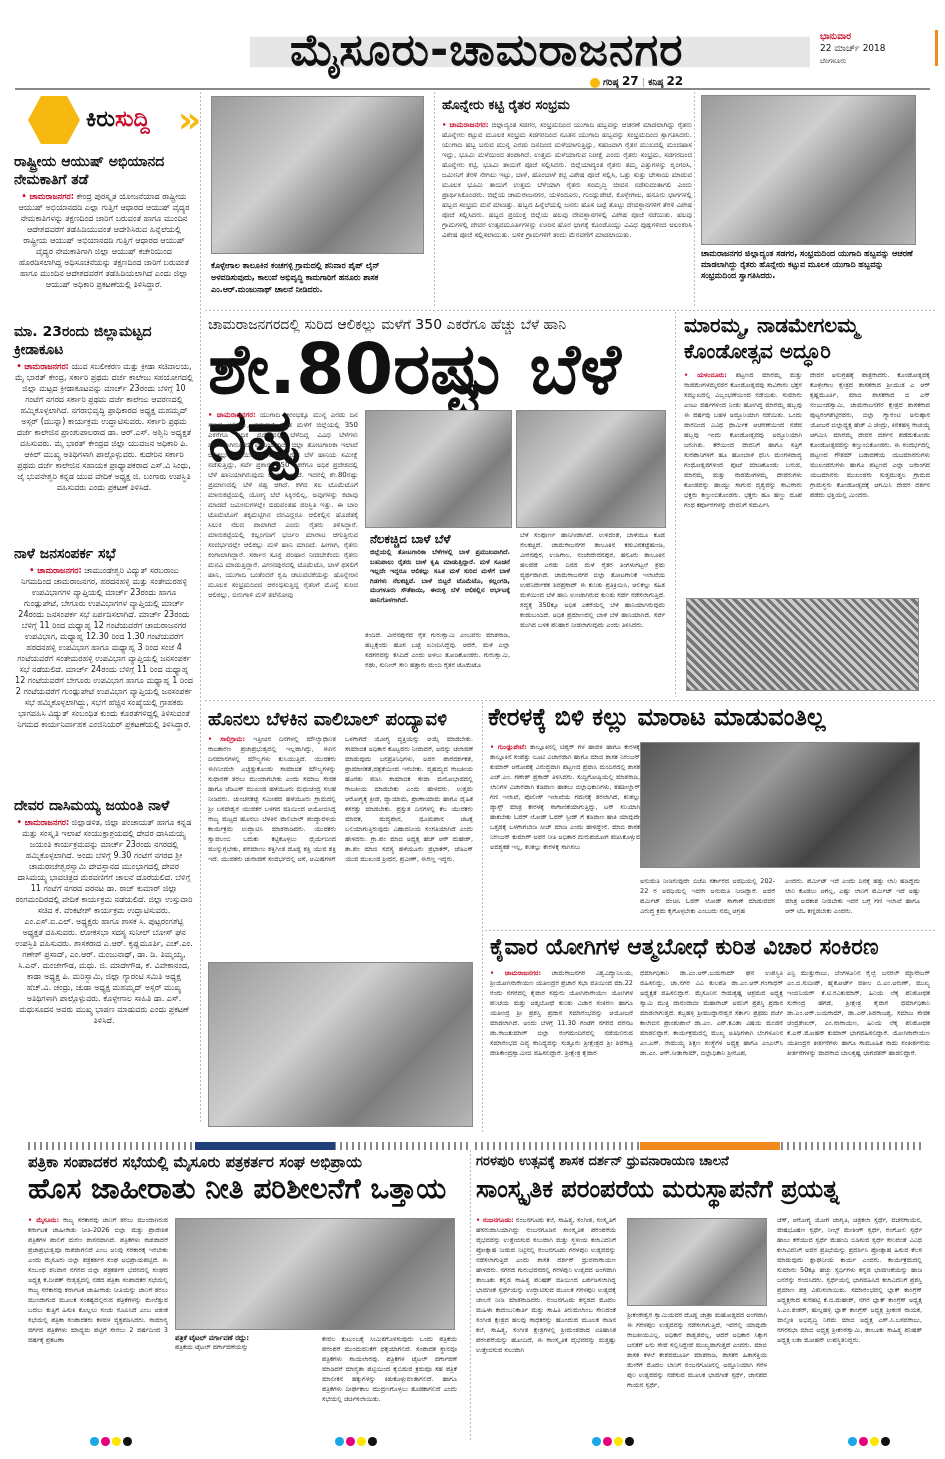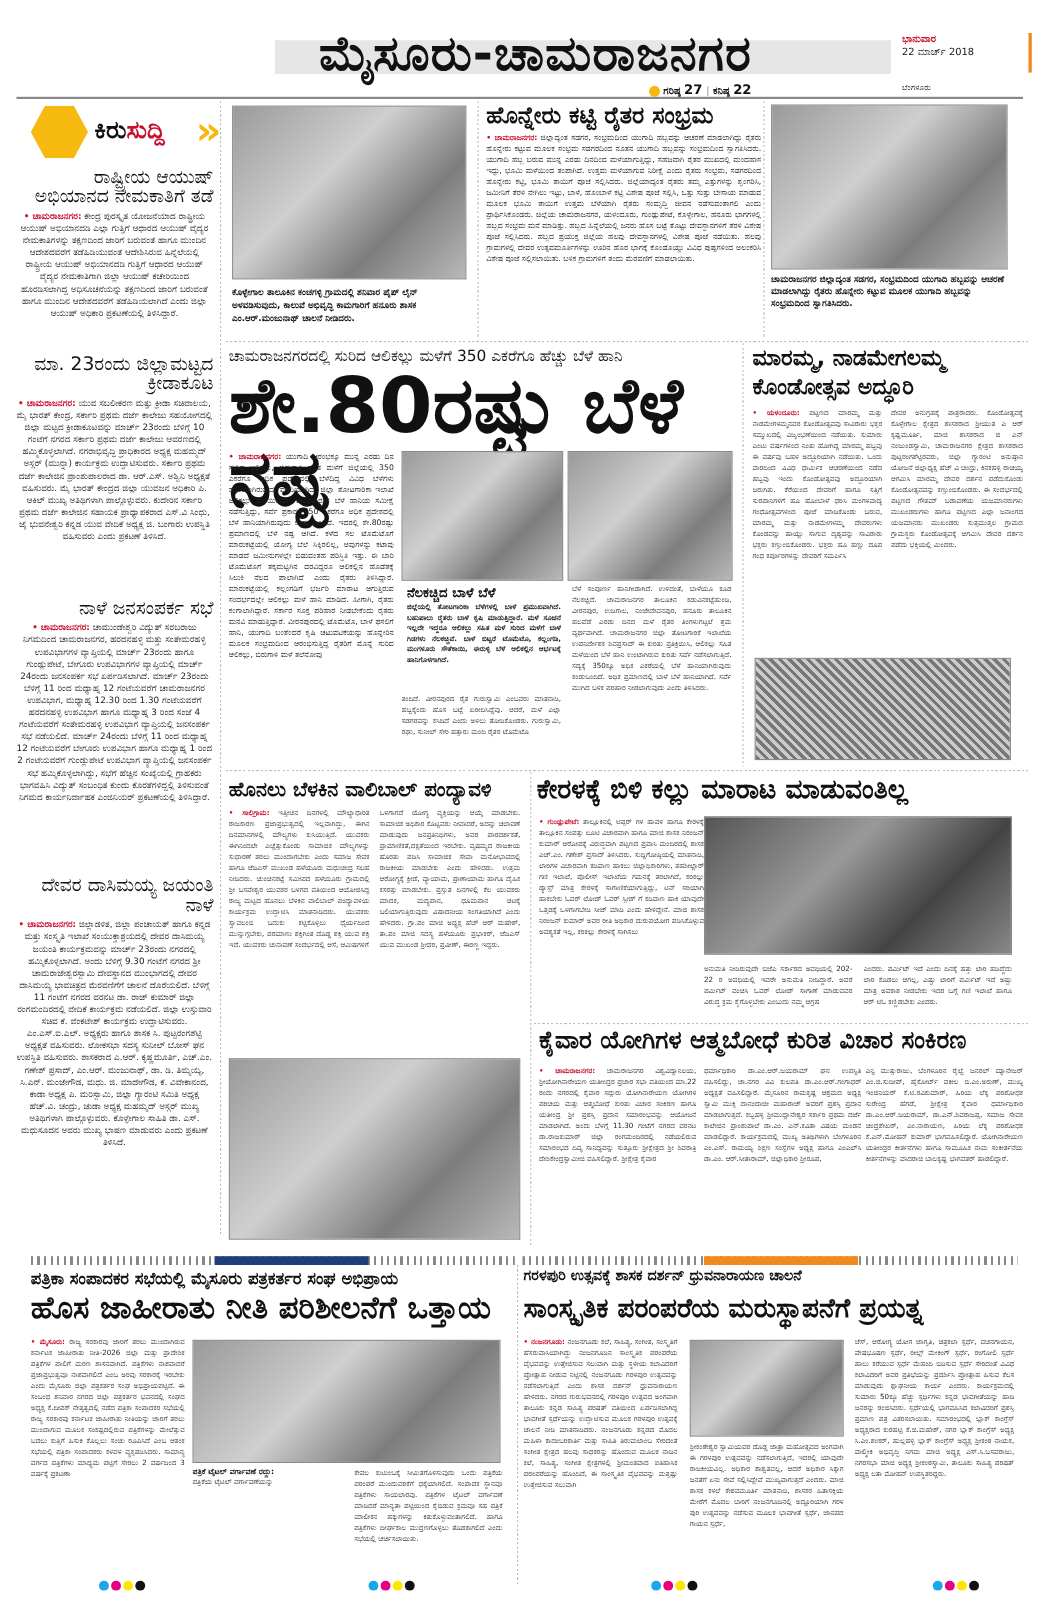--- a/index.html
+++ b/index.html
@@ -24,21 +24,21 @@
 .mast-rule{left:15px;top:88px;width:915px;height:2px;background:#888}
 .col-rule{background:repeating-linear-gradient(to bottom,#bbb 0 2px,transparent 2px 4px);width:1px}
 .row-rule{background:repeating-linear-gradient(to right,#bbb 0 2px,transparent 2px 4px);height:1px}
 .tick-rule{height:8px;background:repeating-linear-gradient(to right,#888 0 2px,transparent 2px 6px)}
 .photo{background:linear-gradient(135deg,#9a9a9a,#cfcfcf 40%,#7d7d7d 70%,#b8b8b8);border:1px solid #888}
 .photo.dark{background:linear-gradient(135deg,#555,#999 40%,#444 70%,#888)}
 .photo.crowd{background:repeating-linear-gradient(45deg,#777 0 3px,#ccc 3px 6px)}
 .body-text{font-size:8px;line-height:11px;text-align:justify;color:#222}
 .dateline{color:#c8102e;font-weight:bold}
 .dateline::before{content:"• "}
-.h-sm{font-weight:normal;font-size:17px;line-height:18px;text-align:right}
+.h-sm{font-weight:bold;font-size:14px;line-height:18px;}
 .h-md{font-weight:bold;font-size:22px;line-height:26px}
 .h-lg{font-weight:900;font-size:64px;line-height:66px}
 .caption{font-size:9px;font-weight:bold;line-height:13px}
 .kiru{left:28px;top:96px;width:170px;height:52px}
 .hex{left:0;top:0;width:52px;height:48px;background:#f5b90f;clip-path:polygon(25% 0,75% 0,100% 50%,75% 100%,25% 100%,0 50%)}
 .kiru-label{left:58px;top:10px;font-size:22px;font-weight:900}
 .kiru-red{color:#c8102e}
 .chevrons{left:150px;top:4px;color:#f5b90f;font-size:36px;font-weight:bold;line-height:40px}
 .dots{display:flex;gap:2px}
 .dot{width:9px;height:9px;border-radius:50%}
@@ -50,21 +50,21 @@
   <div class="abs section-title"></div>
   <div class="abs section-title-text">ಮೈಸೂರು-ಚಾಮರಾಜನಗರ</div>
   <div class="abs weather">
     <span class="sun"></span><span>ಗರಿಷ್ಠ</span> <span style="font-size:12px">27</span>
     <span style="color:#aaa">|</span>
     <span>ಕನಿಷ್ಠ</span> <span style="font-size:12px">22</span>
   </div>
   <div class="abs date-block">
     <div class="date-day">ಭಾನುವಾರ</div>
     <div>22 ಮಾರ್ಚ್ 2018</div>
-    <div style="font-size:7px;margin-top:20px">ಬೆಂಗಳೂರು</div>
+    <div style="font-size:7px;margin-top:1px">ಬೆಂಗಳೂರು</div>
   </div>
   <div class="abs orange-bar"></div>
   <div class="abs mast-rule"></div>
 </div>
 
 <div class="abs col-rule" style="left:200px;top:92px;height:1030px"></div>
 <div class="abs kiru">
   <div class="abs hex"></div>
   <div class="abs kiru-label"><span>ಕಿರು</span><span class="kiru-red">ಸುದ್ದಿ</span></div>
   <div class="abs chevrons">»</div>
@@ -84,21 +84,21 @@
 </div>
 <div class="abs" style="left:14px;top:796px;width:180px">
   <div class="h-sm">ದೇವರ ದಾಸಿಮಯ್ಯ ಜಯಂತಿ ನಾಳೆ</div>
   <div class="body-text" style="text-align:center;margin-top:3px;height:270px;overflow:hidden"><span class="dateline">ಚಾಮರಾಜನಗರ:</span> <span>ಜಿಲ್ಲಾಡಳಿತ, ಜಿಲ್ಲಾ ಪಂಚಾಯತ್ ಹಾಗೂ ಕನ್ನಡ ಮತ್ತು ಸಂಸ್ಕೃತಿ ಇಲಾಖೆ ಸಂಯುಕ್ತಾಶ್ರಯದಲ್ಲಿ ದೇವರ ದಾಸಿಮಯ್ಯ ಜಯಂತಿ ಕಾರ್ಯಕ್ರಮವನ್ನು ಮಾರ್ಚ್ 23ರಂದು ನಗರದಲ್ಲಿ ಹಮ್ಮಿಕೊಳ್ಳಲಾಗಿದೆ. ಅಂದು ಬೆಳಿಗ್ಗೆ 9.30 ಗಂಟೆಗೆ ನಗರದ ಶ್ರೀ ಚಾಮರಾಜೇಶ್ವರಸ್ವಾಮಿ ದೇವಸ್ಥಾನದ ಮುಂಭಾಗದಲ್ಲಿ ದೇವರ ದಾಸಿಮಯ್ಯ ಭಾವಚಿತ್ರದ ಮೆರವಣಿಗೆಗೆ ಚಾಲನೆ ದೊರೆಯಲಿದೆ. ಬೆಳಿಗ್ಗೆ 11 ಗಂಟೆಗೆ ನಗರದ ವರನಟ ಡಾ. ರಾಜ್ ಕುಮಾರ್ ಜಿಲ್ಲಾ ರಂಗಮಂದಿರದಲ್ಲಿ ವೇದಿಕೆ ಕಾರ್ಯಕ್ರಮ ನಡೆಯಲಿದೆ. ಜಿಲ್ಲಾ ಉಸ್ತುವಾರಿ ಸಚಿವ ಕೆ. ವೆಂಕಟೇಶ್ ಕಾರ್ಯಕ್ರಮ ಉದ್ಘಾಟಿಸುವರು. ಎಂ.ಎಸ್.ಐ.ಎಲ್. ಅಧ್ಯಕ್ಷರು ಹಾಗೂ ಶಾಸಕ ಸಿ. ಪುಟ್ಟರಂಗಶೆಟ್ಟಿ ಅಧ್ಯಕ್ಷತೆ ವಹಿಸುವರು. ಲೋಕಸಭಾ ಸದಸ್ಯ ಸುನೀಲ್ ಬೋಸ್ ಘನ ಉಪಸ್ಥಿತಿ ವಹಿಸುವರು. ಶಾಸಕರಾದ ಎ.ಆರ್. ಕೃಷ್ಣಮೂರ್ತಿ, ಎಚ್.ಎಂ. ಗಣೇಶ್ ಪ್ರಸಾದ್, ಎಂ.ಆರ್. ಮಂಜುನಾಥ್, ಡಾ. ಡಿ. ತಿಮ್ಮಯ್ಯ, ಸಿ.ಎನ್. ಮಂಜೇಗೌಡ, ಮಧು. ಜಿ. ಮಾದೇಗೌಡ, ಕೆ. ವಿವೇಕಾನಂದ, ಕಾಡಾ ಅಧ್ಯಕ್ಷ ಪಿ. ಮರಿಸ್ವಾಮಿ, ಜಿಲ್ಲಾ ಗ್ಯಾರಂಟಿ ಸಮಿತಿ ಅಧ್ಯಕ್ಷ ಹೆಚ್.ವಿ. ಚಂದ್ರು, ಚುಡಾ ಅಧ್ಯಕ್ಷ ಮಹಮ್ಮದ್ ಅಸ್ಗರ್ ಮುಖ್ಯ ಅತಿಥಿಗಳಾಗಿ ಪಾಲ್ಗೊಳ್ಳುವರು. ಕೊಳ್ಳೇಗಾಲ ಸಾಹಿತಿ ಡಾ. ಎಸ್. ಮಧುಸೂದನ ಅವರು ಮುಖ್ಯ ಭಾಷಣ ಮಾಡುವರು ಎಂದು ಪ್ರಕಟಣೆ ತಿಳಿಸಿದೆ.</span></div>
 </div>
 
 <div class="abs photo" style="left:211px;top:96px;width:213px;height:158px"></div>
 <div class="abs caption" style="left:211px;top:260px;width:215px;font-size:8px;line-height:12px">ಕೊಳ್ಳೇಗಾಲ ತಾಲೂಕಿನ ಕಂಚಗಳ್ಳಿ ಗ್ರಾಮದಲ್ಲಿ ಶನಿವಾರ ಪೈಪ್ ಲೈನ್ ಅಳವಡಿಸುವುದು, ಕಾಲುವೆ ಅಭಿವೃದ್ಧಿ ಕಾಮಗಾರಿಗೆ ಹನೂರು ಶಾಸಕ ಎಂ.ಆರ್.ಮಂಜುನಾಥ್ ಚಾಲನೆ ನೀಡಿದರು.</div>
 
 <div class="abs col-rule" style="left:434px;top:92px;height:215px"></div>
-<div class="abs h-md" style="left:442px;top:92px;width:250px;font-size:21px">ಹೊನ್ನೇರು ಕಟ್ಟಿ ರೈತರ ಸಂಭ್ರಮ</div>
+<div class="abs h-md" style="left:442px;top:92px;width:250px;font-size:13px">ಹೊನ್ನೇರು ಕಟ್ಟಿ ರೈತರ ಸಂಭ್ರಮ</div>
 <div class="abs body-text" style="left:442px;top:120px;width:250px;height:178px;overflow:hidden;font-size:7px;line-height:10px"><span class="dateline">ಚಾಮರಾಜನಗರ:</span> <span>ಜಿಲ್ಲಾದ್ಯಂತ ಸಡಗರ, ಸಂಭ್ರಮದಿಂದ ಯುಗಾದಿ ಹಬ್ಬವನ್ನು ಆಚರಣೆ ಮಾಡಲಾಗಿದ್ದು ರೈತರು ಹೊನ್ನೇರು ಕಟ್ಟುವ ಮೂಲಕ ಸಂಭ್ರಮ ಸಡಗರದಿಂದ ನೂತನ ಯುಗಾದಿ ಹಬ್ಬವನ್ನು ಸಂಭ್ರಮದಿಂದ ಸ್ವಾಗತಿಸಿದರು. ಯುಗಾದಿ ಹಬ್ಬ ಬರುವ ಮುನ್ನ ಎರಡು ದಿನದಿಂದ ಮಳೆಯಾಗುತ್ತಿದ್ದು, ಸಹಜವಾಗಿ ರೈತರ ಮುಖದಲ್ಲಿ ಮಂದಹಾಸ ಇದ್ದು, ಭೂಮಿ ಮಳೆಯಿಂದ ತಂಪಾಗಿದೆ. ಉತ್ತಮ ಮಳೆಯಾಗುವ ನಿರೀಕ್ಷೆ ಎಂದು ರೈತರು ಸಂಭ್ರಮ, ಸಡಗರದಿಂದ ಹೊನ್ನೇರು ಕಟ್ಟಿ, ಭೂಮಿ ತಾಯಿಗೆ ಪೂಜೆ ಸಲ್ಲಿಸಿದರು. ಜಿಲ್ಲೆಯಾದ್ಯಂತ ರೈತರು ತಮ್ಮ ಎತ್ತುಗಳನ್ನು ಶೃಂಗರಿಸಿ, ಜಮೀನಿಗೆ ತೆರಳಿ ನೇಗಿಲು ಇಟ್ಟು, ಬಾಳೆ, ಹೊಂಬಾಳೆ ಕಟ್ಟಿ ವಿಶೇಷ ಪೂಜೆ ಸಲ್ಲಿಸಿ, ಒತ್ತು ಸುತ್ತು ಬೇಸಾಯ ಮಾಡುವ ಮೂಲಕ ಭೂಮಿ ತಾಯಿಗೆ ಉತ್ತಮ ಬೆಳೆಯಾಗಿ ರೈತರು ಸಂಮೃದ್ಧಿ ಜೀವನ ನಡೆಸುವಂತಾಗಲಿ ಎಂದು ಪ್ರಾರ್ಥಿಸಿಕೊಂಡರು. ಜಿಲ್ಲೆಯ ಚಾಮರಾಜನಗರ, ಯಳಂದೂರು, ಗುಂಡ್ಲುಪೇಟೆ, ಕೊಳ್ಳೇಗಾಲ, ಹನೂರು ಭಾಗಗಳಲ್ಲಿ ಹಬ್ಬದ ಸಂಭ್ರಮ ಮನೆ ಮಾಡಿತ್ತು. ಹಬ್ಬದ ಹಿನ್ನೆಲೆಯಲ್ಲಿ ಜನರು ಹೊಸ ಬಟ್ಟೆ ತೊಟ್ಟು ದೇವಸ್ಥಾನಗಳಿಗೆ ತೆರಳಿ ವಿಶೇಷ ಪೂಜೆ ಸಲ್ಲಿಸಿದರು. ಹಬ್ಬದ ಪ್ರಯುಕ್ತ ಜಿಲ್ಲೆಯ ಹಲವು ದೇವಸ್ಥಾನಗಳಲ್ಲಿ ವಿಶೇಷ ಪೂಜೆ ನಡೆಯಿತು. ಹಲವು ಗ್ರಾಮಗಳಲ್ಲಿ ದೇವರ ಉತ್ಸವಮೂರ್ತಿಗಳನ್ನು ಊರಿನ ಹೊರ ಭಾಗಕ್ಕೆ ಕೊಂಡೊಯ್ದು ವಿವಿಧ ಪುಷ್ಪಗಳಿಂದ ಅಲಂಕರಿಸಿ ವಿಶೇಷ ಪೂಜೆ ಸಲ್ಲಿಸಲಾಯಿತು. ಬಳಿಕ ಗ್ರಾಮಗಳಿಗೆ ತಂದು ಮೆರವಣಿಗೆ ಮಾಡಲಾಯಿತು.</span></div>
 <div class="abs col-rule" style="left:694px;top:92px;height:215px"></div>
 <div class="abs photo" style="left:701px;top:95px;width:215px;height:150px"></div>
 <div class="abs caption" style="left:701px;top:248px;width:220px;font-size:8px;line-height:11px">ಚಾಮರಾಜನಗರ ಜಿಲ್ಲಾದ್ಯಂತ ಸಡಗರ, ಸಂಭ್ರಮದಿಂದ ಯುಗಾದಿ ಹಬ್ಬವನ್ನು ಆಚರಣೆ ಮಾಡಲಾಗಿದ್ದು ರೈತರು ಹೊನ್ನೇರು ಕಟ್ಟುವ ಮೂಲಕ ಯುಗಾದಿ ಹಬ್ಬವನ್ನು ಸಂಭ್ರಮದಿಂದ ಸ್ವಾಗತಿಸಿದರು.</div>
 
 <div class="abs row-rule" style="left:205px;top:310px;width:730px"></div>
 
 <div class="abs" style="left:208px;top:316px;width:470px;font-size:14px;font-weight:normal">ಚಾಮರಾಜನಗರದಲ್ಲಿ ಸುರಿದ ಆಲಿಕಲ್ಲು ಮಳೆಗೆ 350 ಎಕರೆಗೂ ಹೆಚ್ಚು ಬೆಳೆ ಹಾನಿ</div>
 <div class="abs h-lg" style="left:208px;top:336px;width:470px;font-size:70px">ಶೇ.80ರಷ್ಟು ಬೆಳೆ ನಷ್ಟ</div>
 <div class="abs body-text" style="left:208px;top:410px;width:150px;height:285px;overflow:hidden;font-size:7px;line-height:10px"><span class="dateline">ಚಾಮರಾಜನಗರ:</span> <span>ಯುಗಾದಿ ಆರಂಭಕ್ಕೂ ಮುನ್ನ ಎರಡು ದಿನ ಸುರಿದ ಆಲಿಕಲ್ಲು, ಬಿರುಗಾಳಿ ಸಹಿತ ಮಳೆಗೆ ಜಿಲ್ಲೆಯಲ್ಲಿ 350 ಎಕರೆಗೂ ಅಧಿಕ ಪ್ರದೇಶದಲ್ಲಿ ಬೆಳೆದಿದ್ದ ವಿವಿಧ ಬೆಳೆಗಳು ಹಾನಿಯಾಗಿರುವುದು ವರದಿಯಾಗಿದೆ. ಜಿಲ್ಲಾ ತೋಟಗಾರಿಕಾ ಇಲಾಖೆ ಆಲಿಕಲ್ಲು ಮಳೆಯಿಂದಾಗಿ ಉಂಟಾಗಿರುವ ಬೆಳೆ ಹಾನಿಯ ಸಮೀಕ್ಷೆ ನಡೆಸುತ್ತಿದ್ದು, ಸರ್ವೆ ಪ್ರಕಾರ, 350 ಎಕರೆಗೂ ಅಧಿಕ ಪ್ರದೇಶದಲ್ಲಿ ಬೆಳೆ ಹಾನಿಯಾಗಿರುವುದು ಕಂಡು ಬಂದಿದೆ. ಇದರಲ್ಲಿ ಶೇ.80ರಷ್ಟು ಪ್ರಮಾಣದಲ್ಲಿ ಬೆಳೆ ನಷ್ಟ ಆಗಿದೆ. ಕಳೆದ ಸಲ ಟೊಮೆಟೊಗೆ ಮಾರುಕಟ್ಟೆಯಲ್ಲಿ ಯೋಗ್ಯ ಬೆಲೆ ಸಿಕ್ಕಿರಲಿಲ್ಲ, ಅವುಗಳನ್ನು ಕಟಾವು ಮಾಡದೆ ಜಮೀನುಗಳಲ್ಲೇ ಬಿಡುವಂತಹ ಪರಿಸ್ಥಿತಿ ಇತ್ತು. ಈ ಬಾರಿ ಟೊಮೆಟೊಗೆ ತಕ್ಕಮಟ್ಟಿಗಿನ ದರವಿದ್ದರೂ ಆಲಿಕಲ್ಲಿನ ಹೊಡೆತಕ್ಕೆ ಸಿಲುಕಿ ನೆಲದ ಪಾಲಾಗಿದೆ ಎಂದು ರೈತರು ತಿಳಿಸಿದ್ದಾರೆ. ಮಾರುಕಟ್ಟೆಯಲ್ಲಿ ಕಲ್ಲಂಗಡಿಗೆ ಭರ್ಜರಿ ಮಾರಾಟ ಆಗುತ್ತಿರುವ ಸಂದರ್ಭದಲ್ಲೇ ಆಲಿಕಲ್ಲು ಮಳೆ ಹಾನಿ ಮಾಡಿದೆ. ಹೀಗಾಗಿ, ರೈತರು ಕಂಗಾಲಾಗಿದ್ದಾರೆ. ಸರ್ಕಾರ ಸೂಕ್ತ ಪರಿಹಾರ ನೀಡಬೇಕೆಂದು ರೈತರು ಮನವಿ ಮಾಡುತ್ತಿದ್ದಾರೆ. ವೀರನಪುರದಲ್ಲಿ ಟೊಮೆಟೊ, ಬಾಳೆ ಫಸಲಿಗೆ ಹಾನಿ, ಯುಗಾದಿ ಬಂತೆಂದರೆ ಕೃಷಿ ಚಟುವಟಿಕೆಯನ್ನು ಹೊನ್ನೇರಿನ ಮೂಲಕ ಸಂಭ್ರಮದಿಂದ ಆರಂಭಿಸುತ್ತಿದ್ದ ರೈತರಿಗೆ ಮೊನ್ನೆ ಸುರಿದ ಆಲಿಕಲ್ಲು, ಬಿರುಗಾಳಿ ಮಳೆ ತಲೆನೋವು</span></div>

